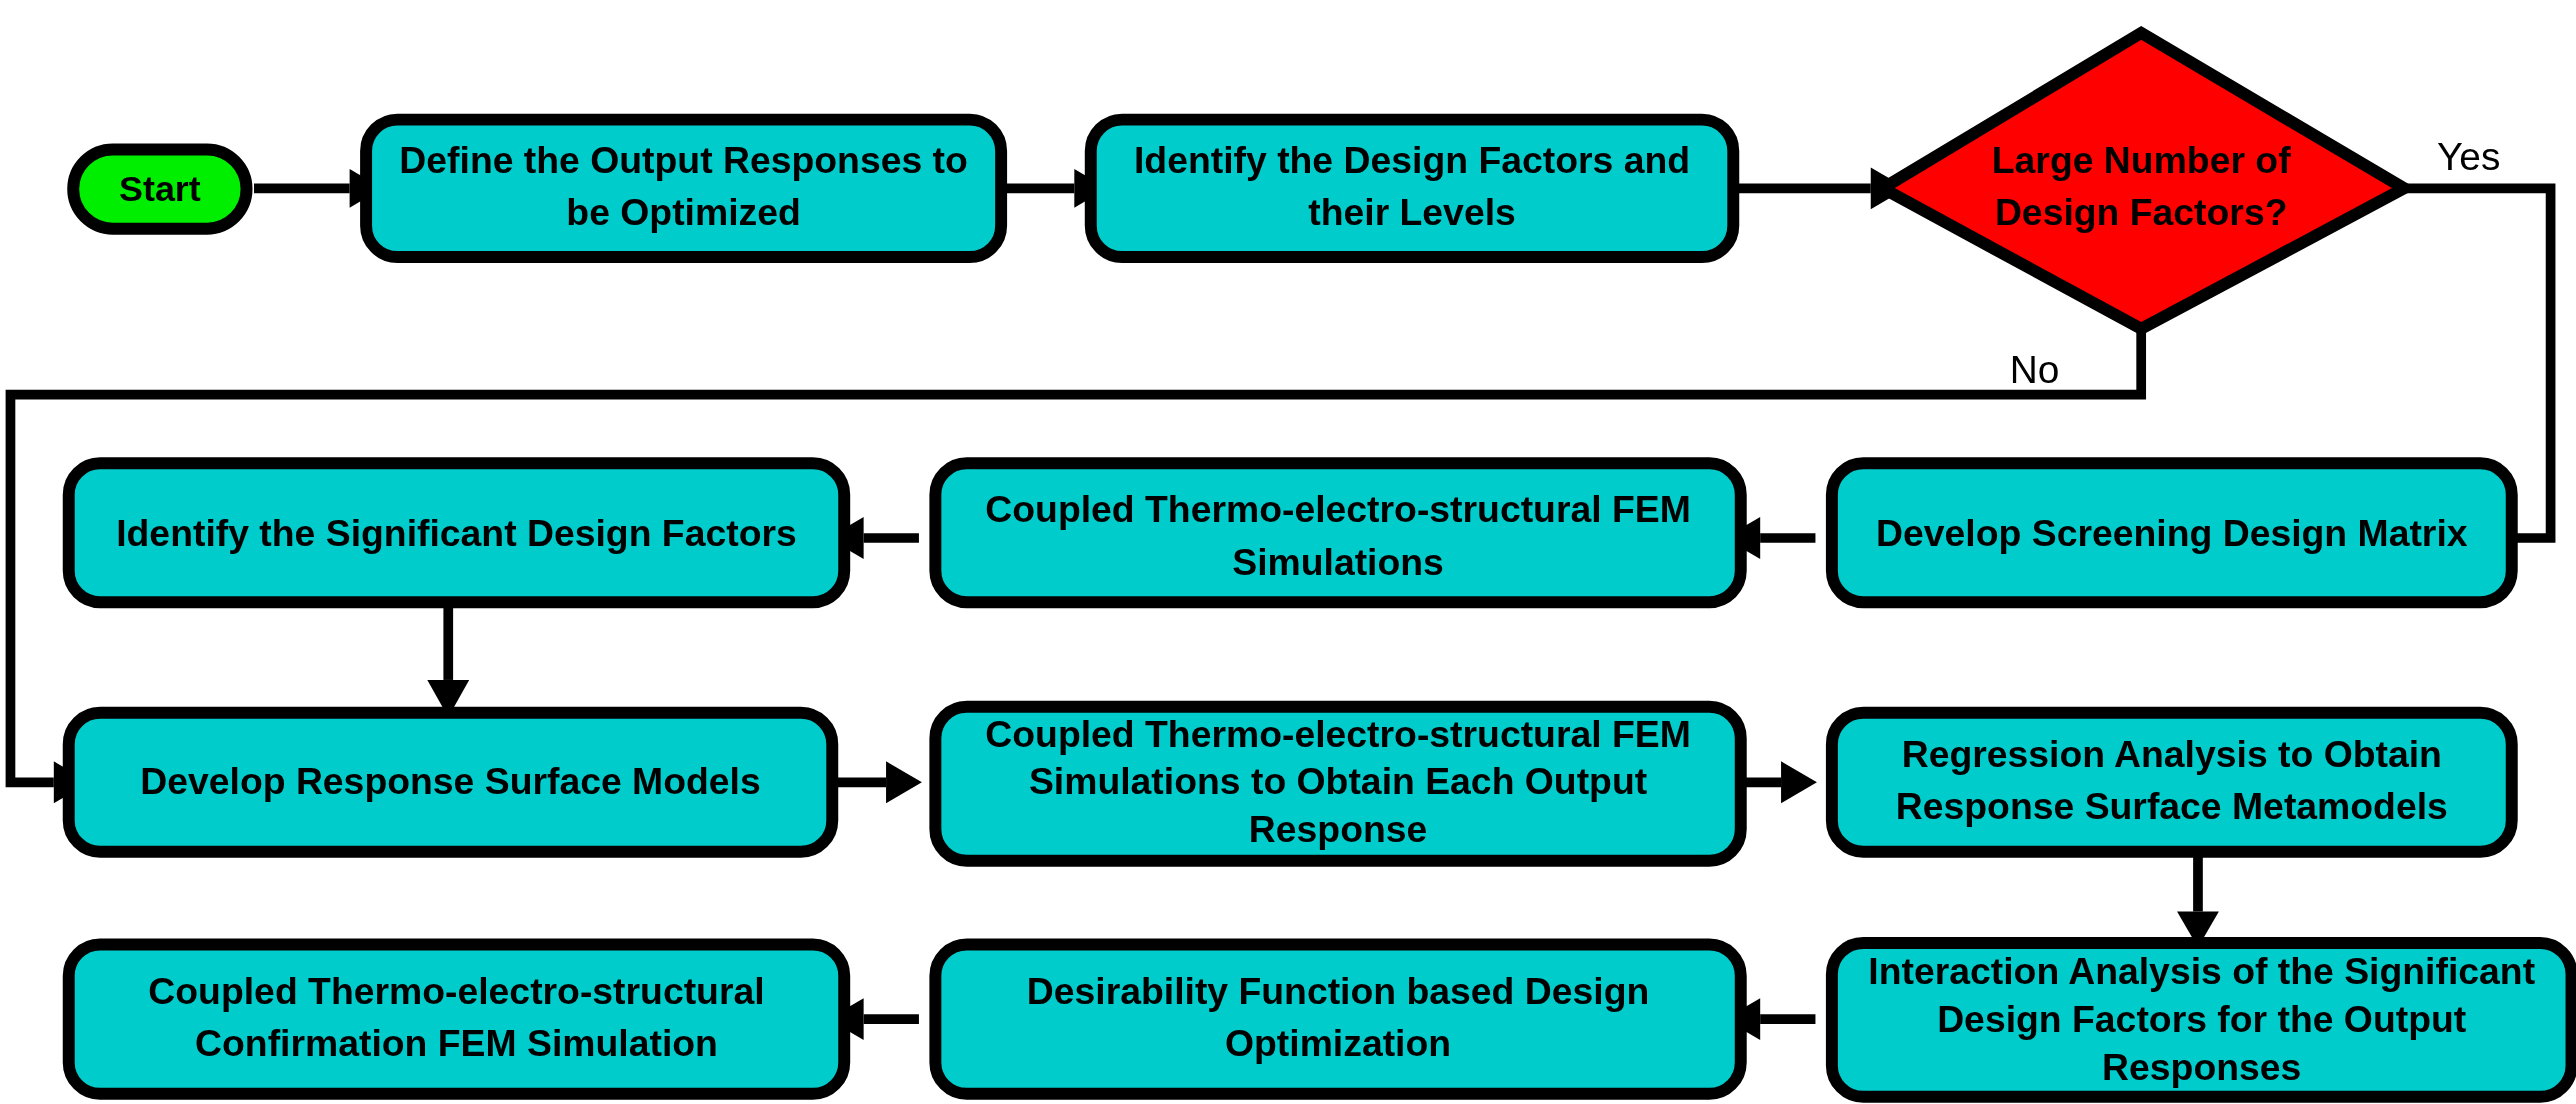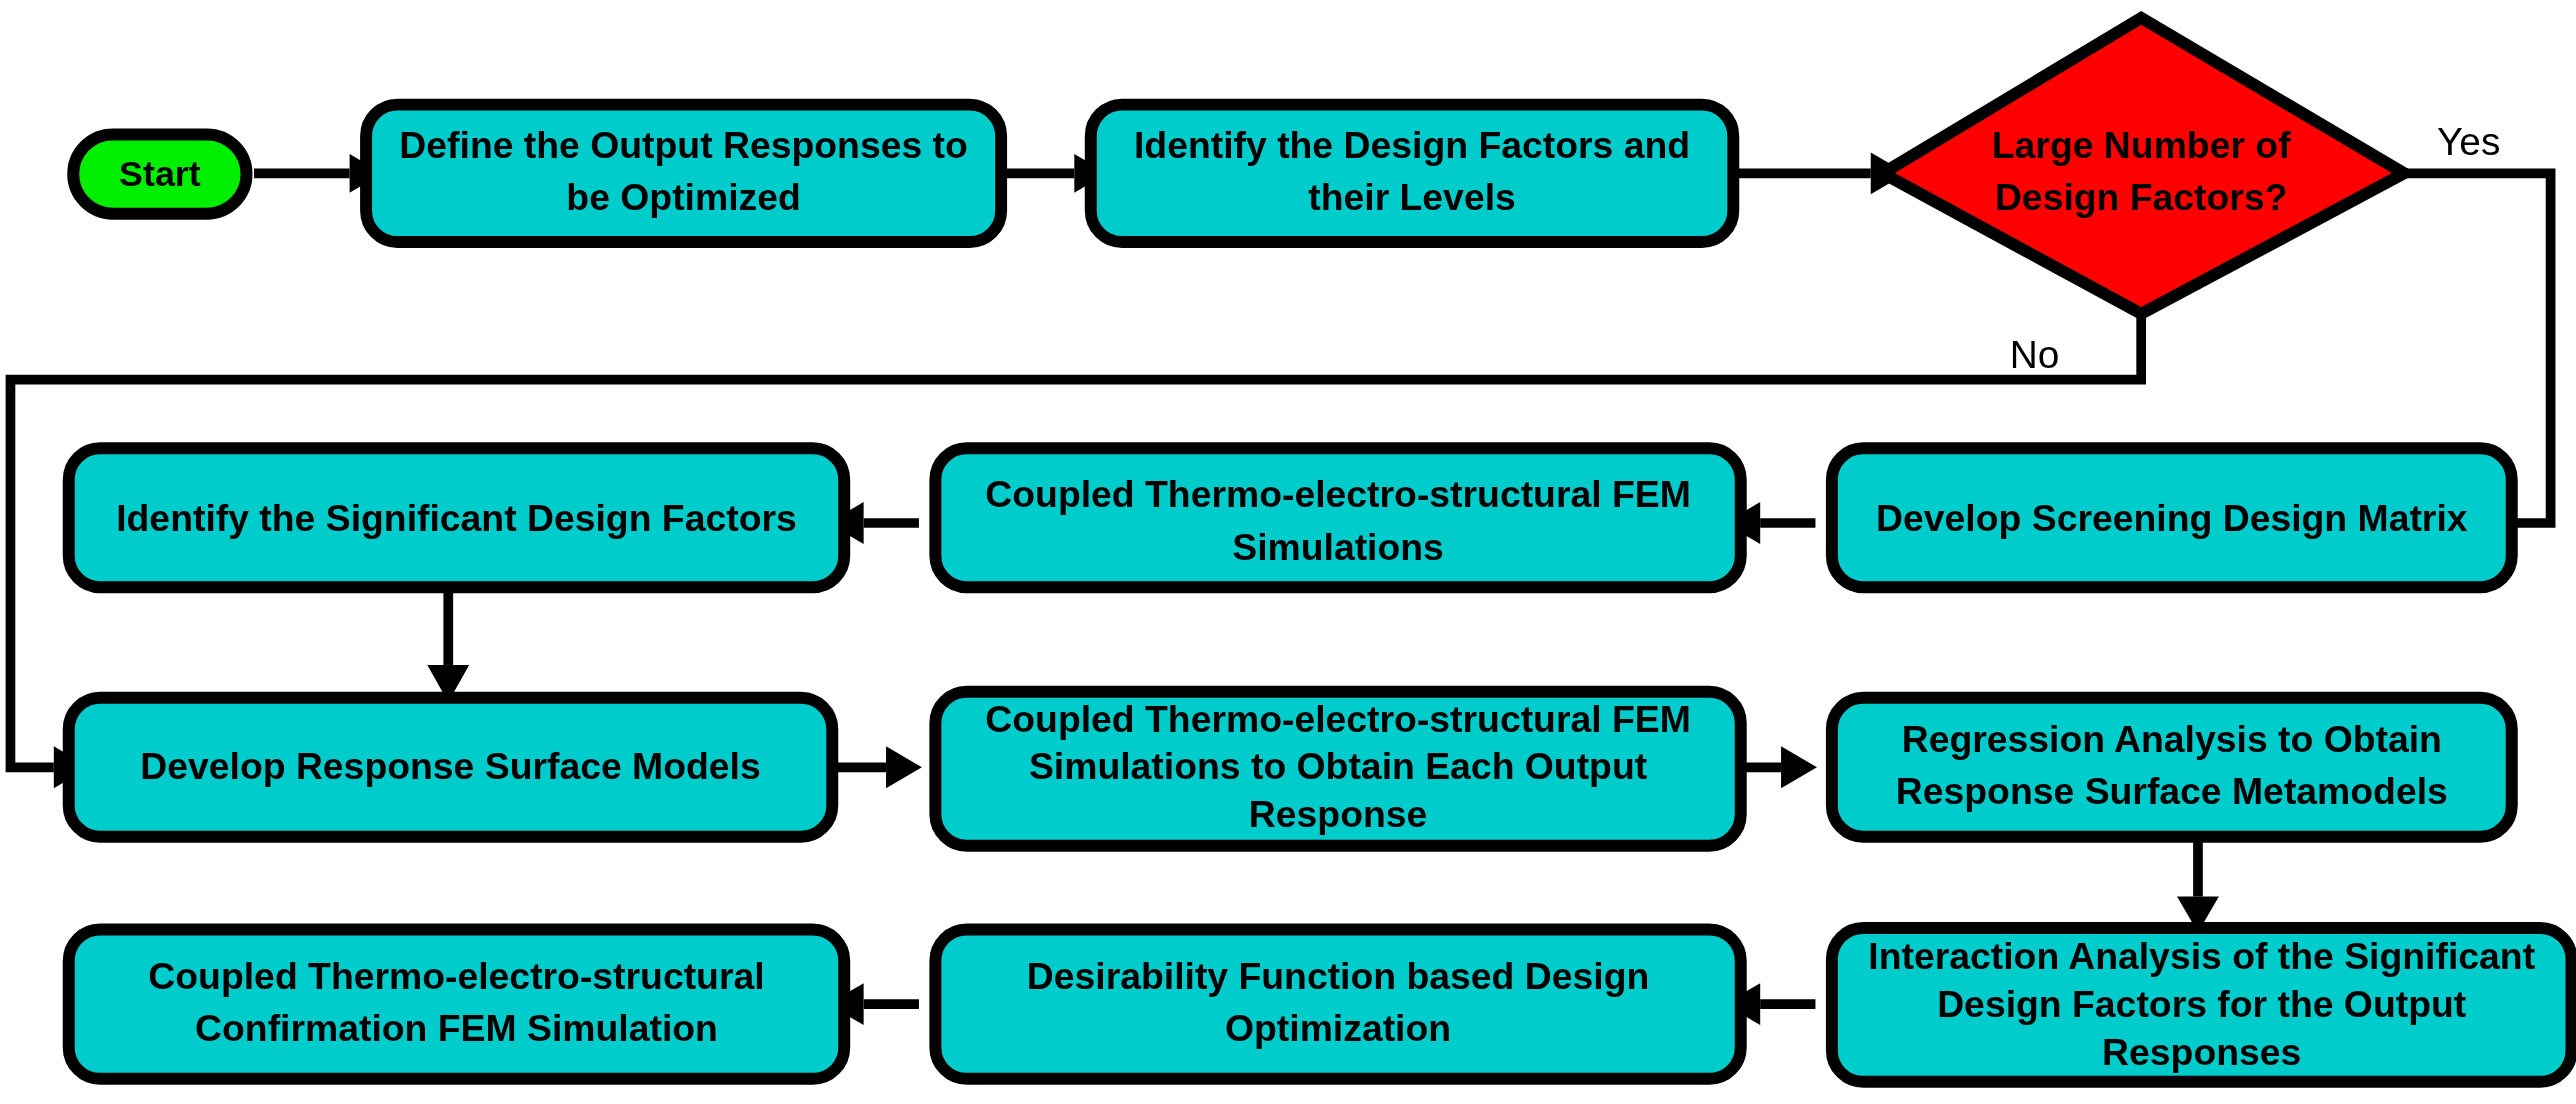--- a/index.html
+++ b/index.html
@@ -1,18 +1,18 @@
 <!DOCTYPE html>
 <html style="font-size:12px"><head>
 <meta charset="utf-8">
 <style>
   html,body{margin:0;padding:0;background:#ffffff;}
   body{width:2576px;height:1105px;overflow:hidden;
        font-family:"Liberation Sans","DejaVu Sans",sans-serif;}
-  #stage{position:relative;width:2576px;height:923px;background:#fff;}
+  #stage{position:relative;width:2576px;height:923px;background:#fff;margin-top:15px;}
   svg#flow{position:absolute;left:0;top:0;width:2576px;height:1105px;}
   .node-label{font-family:"Liberation Sans","DejaVu Sans",sans-serif;
               font-weight:bold;fill:#000000;text-anchor:middle;
               dominant-baseline:middle;}
   .edge-label{font-family:"Liberation Sans","DejaVu Sans",sans-serif;
               font-weight:normal;fill:#000000;font-size:52px;}
   .shape-box{stroke:#000000;stroke-width:16;}
   .shape-term{stroke:#000000;stroke-width:16;}
   .shape-dec{stroke:#000000;stroke-width:16;stroke-linejoin:miter;}
   .conn{stroke:#000000;stroke-width:13;fill:none;stroke-linecap:butt;}

